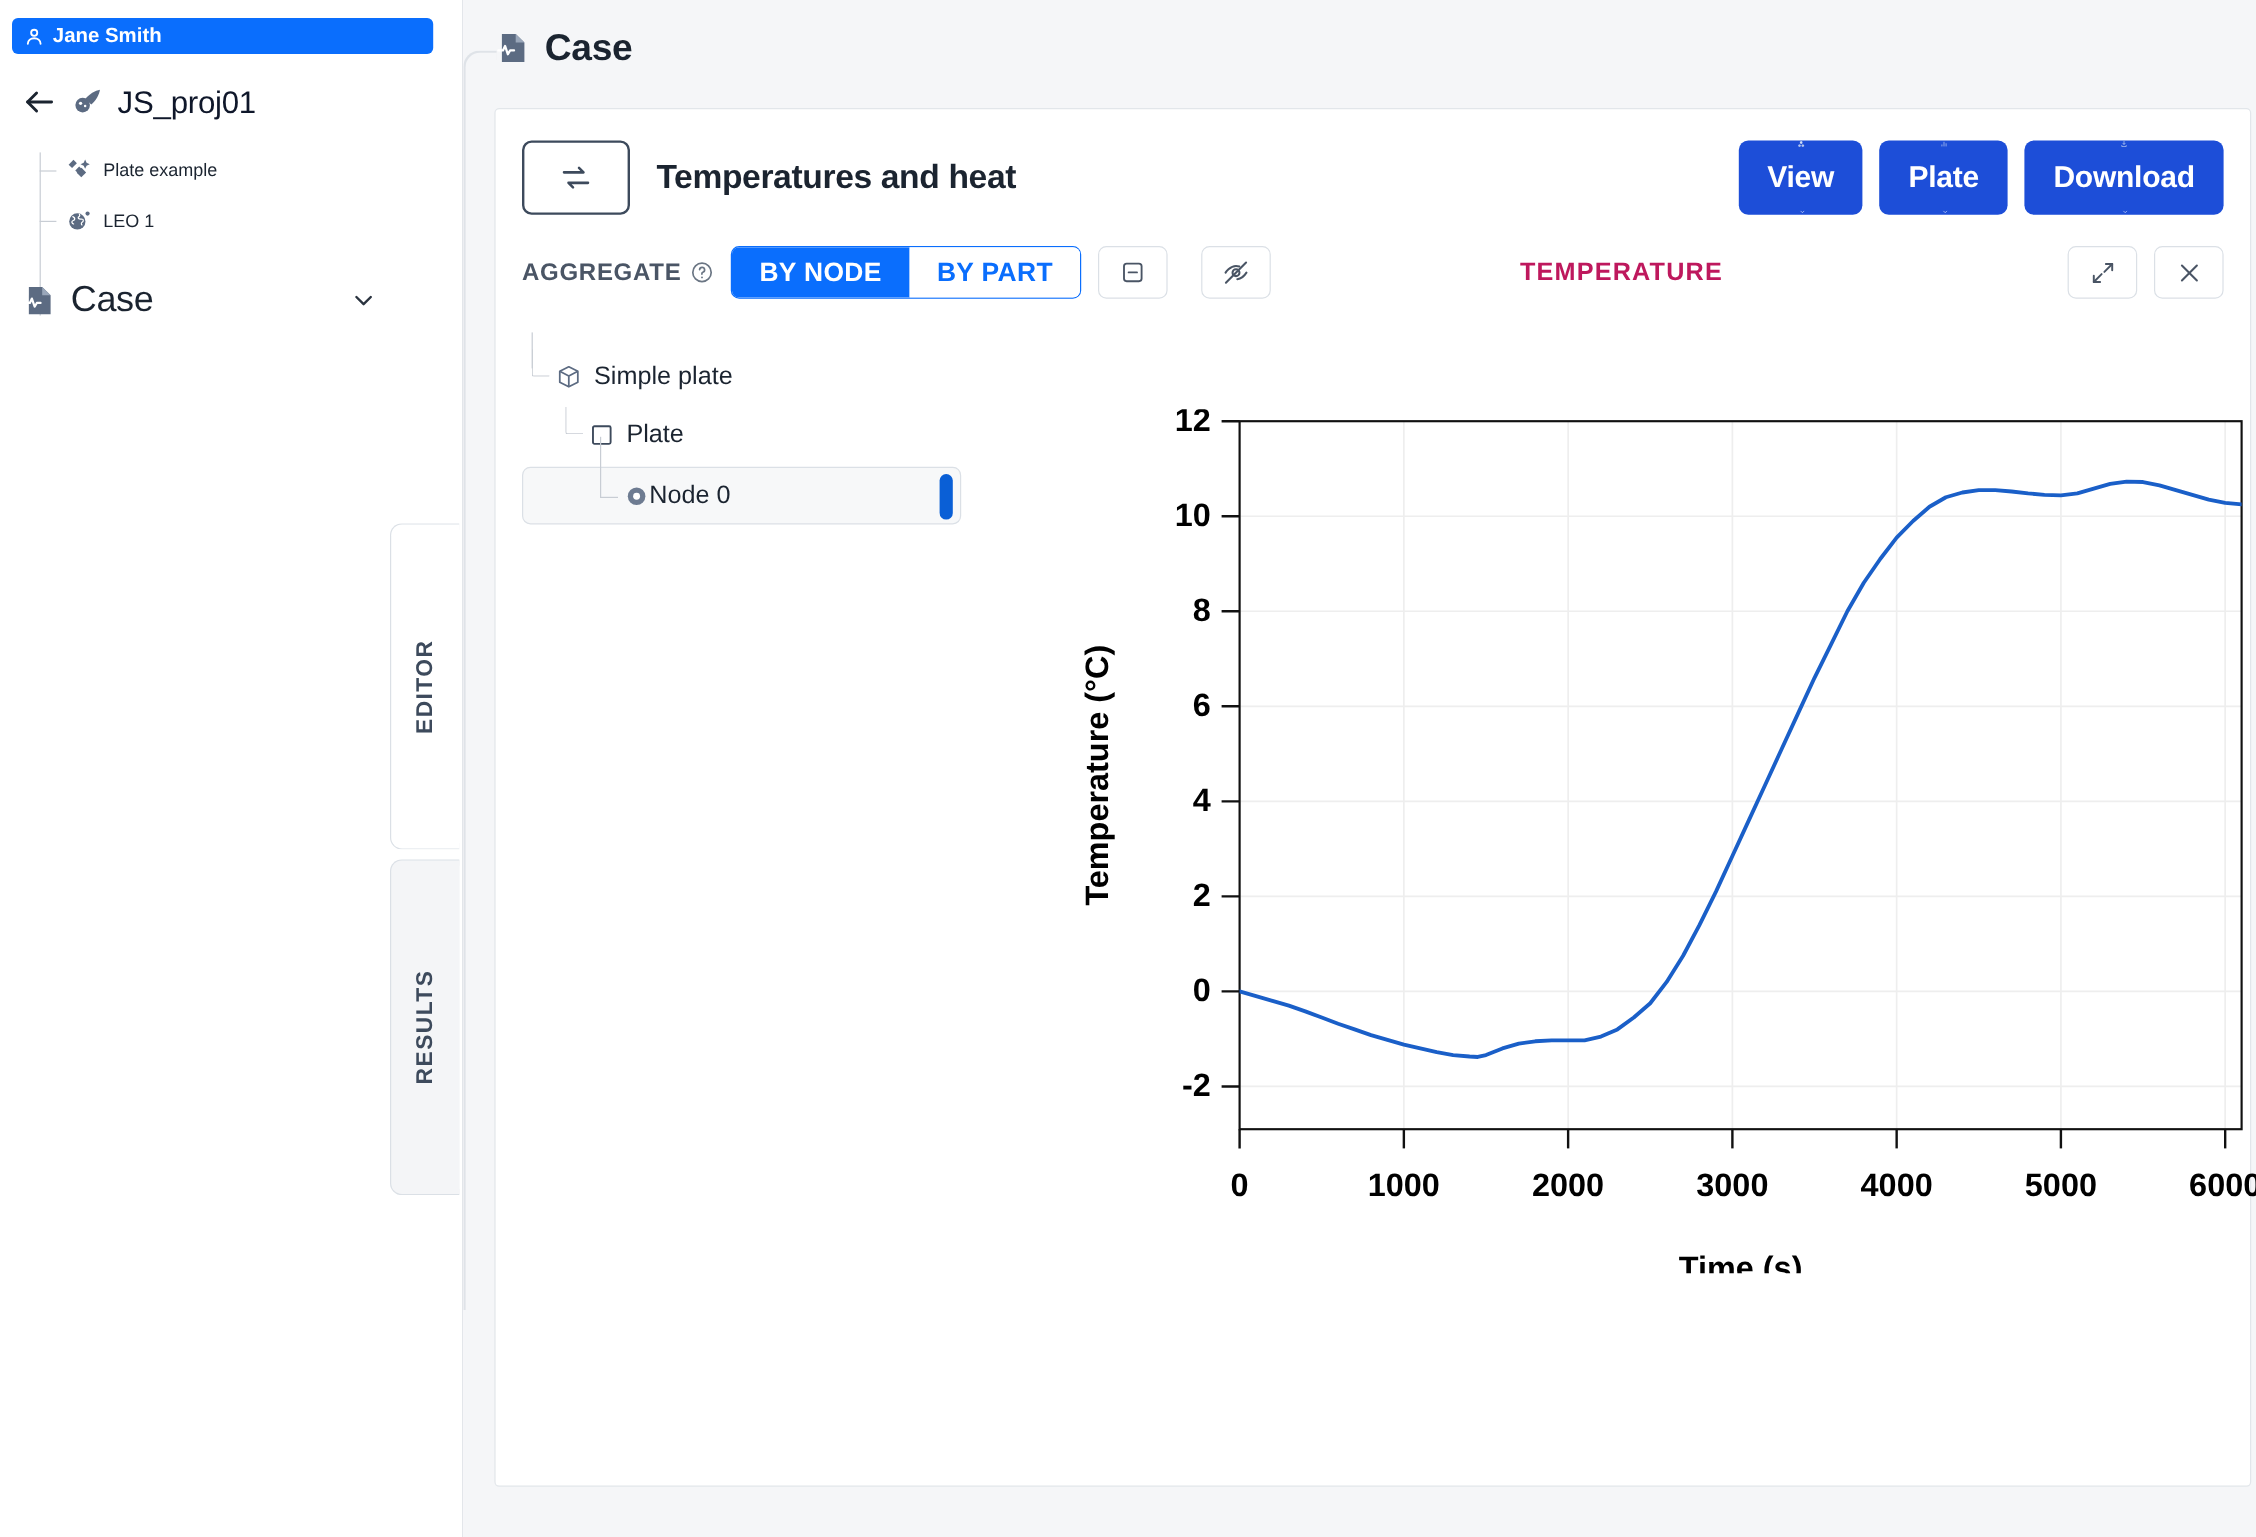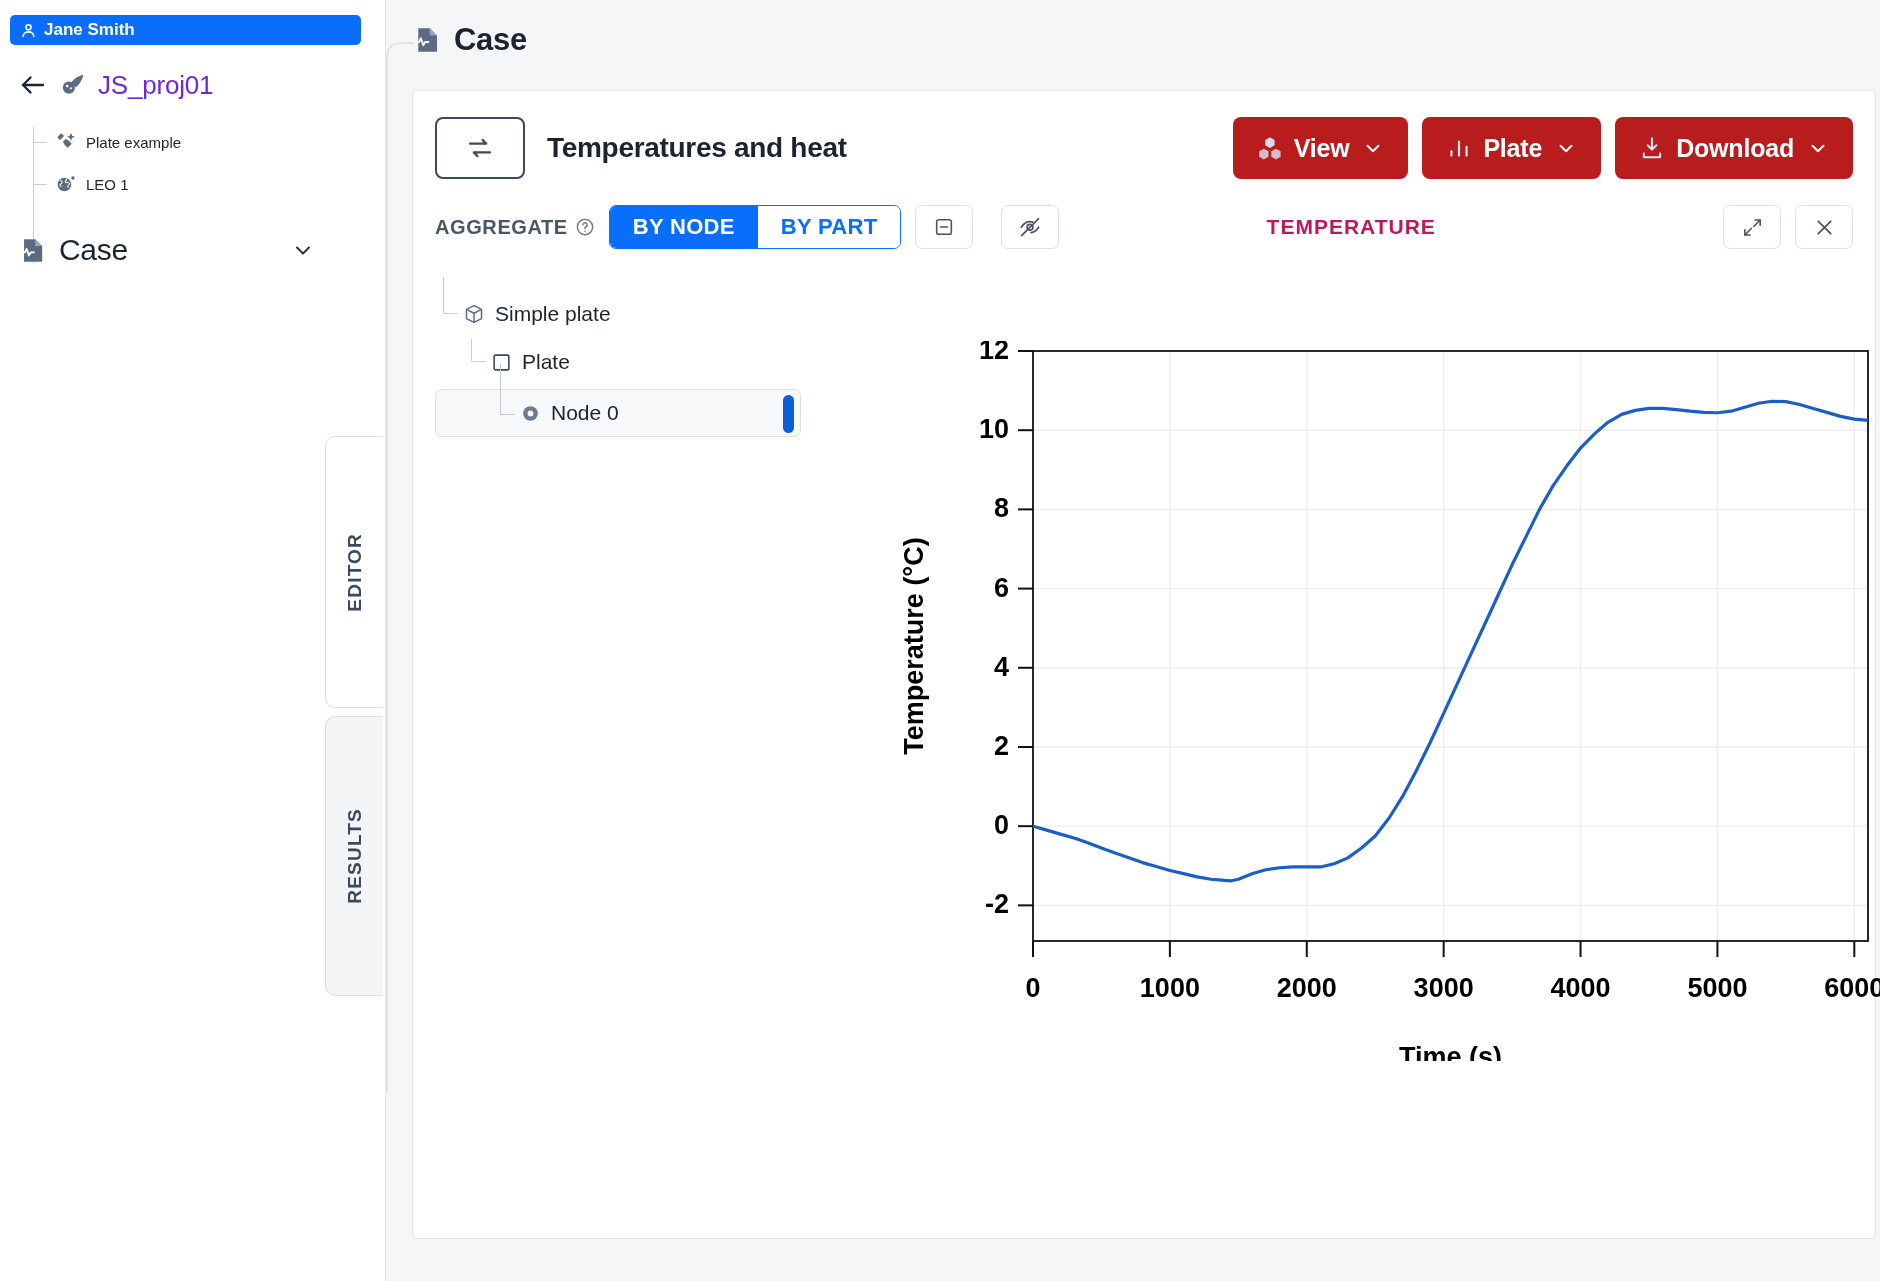--- a/index.html
+++ b/index.html
@@ -35,21 +35,21 @@
   }
   .user-pill svg { flex: 0 0 auto; }
 
   .proj-row {
     display: flex; align-items: center;
     gap: 12px;
     margin: 20px 0 0 18px;
     height: 40px;
   }
   .proj-row .backarrow { color: #1b2430; }
-  .proj-name { font-size: 26px; color: #6d28d9; letter-spacing: -0.2px; }
+  .proj-name { font-size: 26px; color: #0f172a; letter-spacing: -0.2px; }
 
   .tree { position: relative; margin-top: 16px; padding-left: 33px; }
   .tree-spine {
     position: absolute;
     left: 33px; top: 6px;
     width: 1px; height: 136px;
     background: #c8cdd4;
   }
   .tree-node {
     position: relative;
@@ -154,33 +154,34 @@
     background: #fff;
     cursor: pointer;
   }
   .panel-title {
     font-size: 28px; font-weight: bold; color: #1b2430;
     letter-spacing: -0.3px;
     white-space: nowrap;
   }
   .tb-actions { display: flex; gap: 14px; margin-left: auto; margin-right: 22px; }
   .navy-btn {
-    background: #b91c1c;
+    background: #1d4ed8;
     color: #fff;
     border: none;
     border-radius: 8px;
     height: 62px;
     padding: 0 24px;
     display: flex; align-items: center; justify-content: center;
     gap: 11px;
     font-size: 25px;
     font-weight: bold;
     font-family: "Liberation Sans", sans-serif;
     cursor: pointer;
     letter-spacing: -0.2px;
+    flex-direction: column;
   }
   .navy-btn .chev { margin-left: 2px; }
 
   
   .agg-row {
     display: flex; align-items: center;
     padding: 26px 22px 0 22px;
     gap: 14px;
   }
   .agg-label {
@@ -262,21 +263,20 @@
 
   .node-selected {
     position: relative;
     margin-top: 4px;
     height: 48px;
     border: 1px solid #dbe0e6;
     border-radius: 7px;
     background: #f7f8f9;
     display: flex; align-items: center;
     padding-left: 84px;
-    gap: 10px;
     font-size: 21px;
     color: #1b2430;
     cursor: pointer;
     width: 366px;
   }
   .node-selected::before {
     content: "";
     position: absolute;
     left: 64px; top: -26px; height: 50px; width: 14px;
     border-left: 1px solid #c8cdd4;

